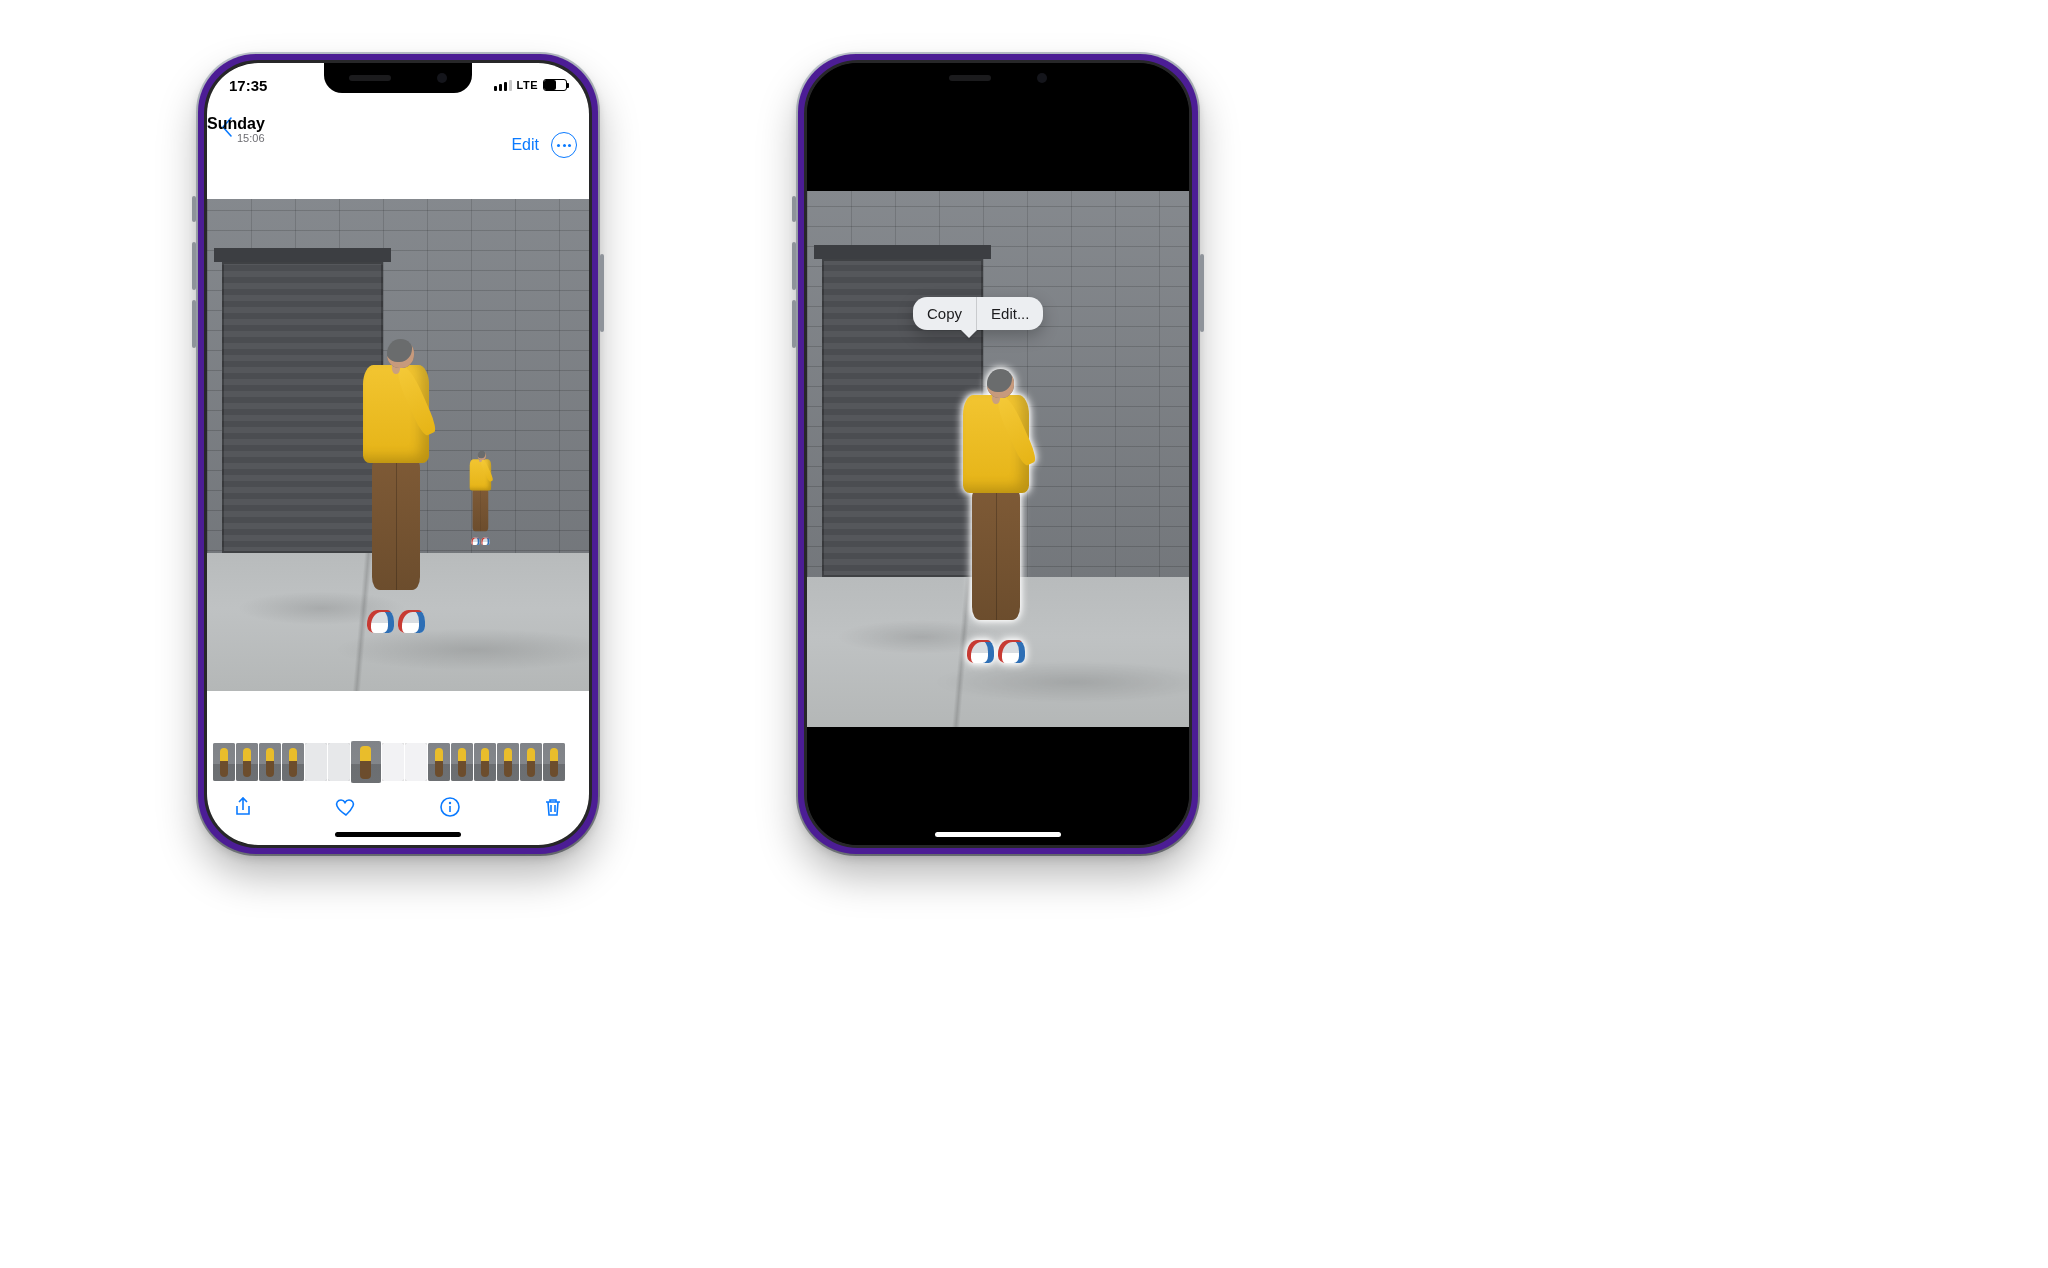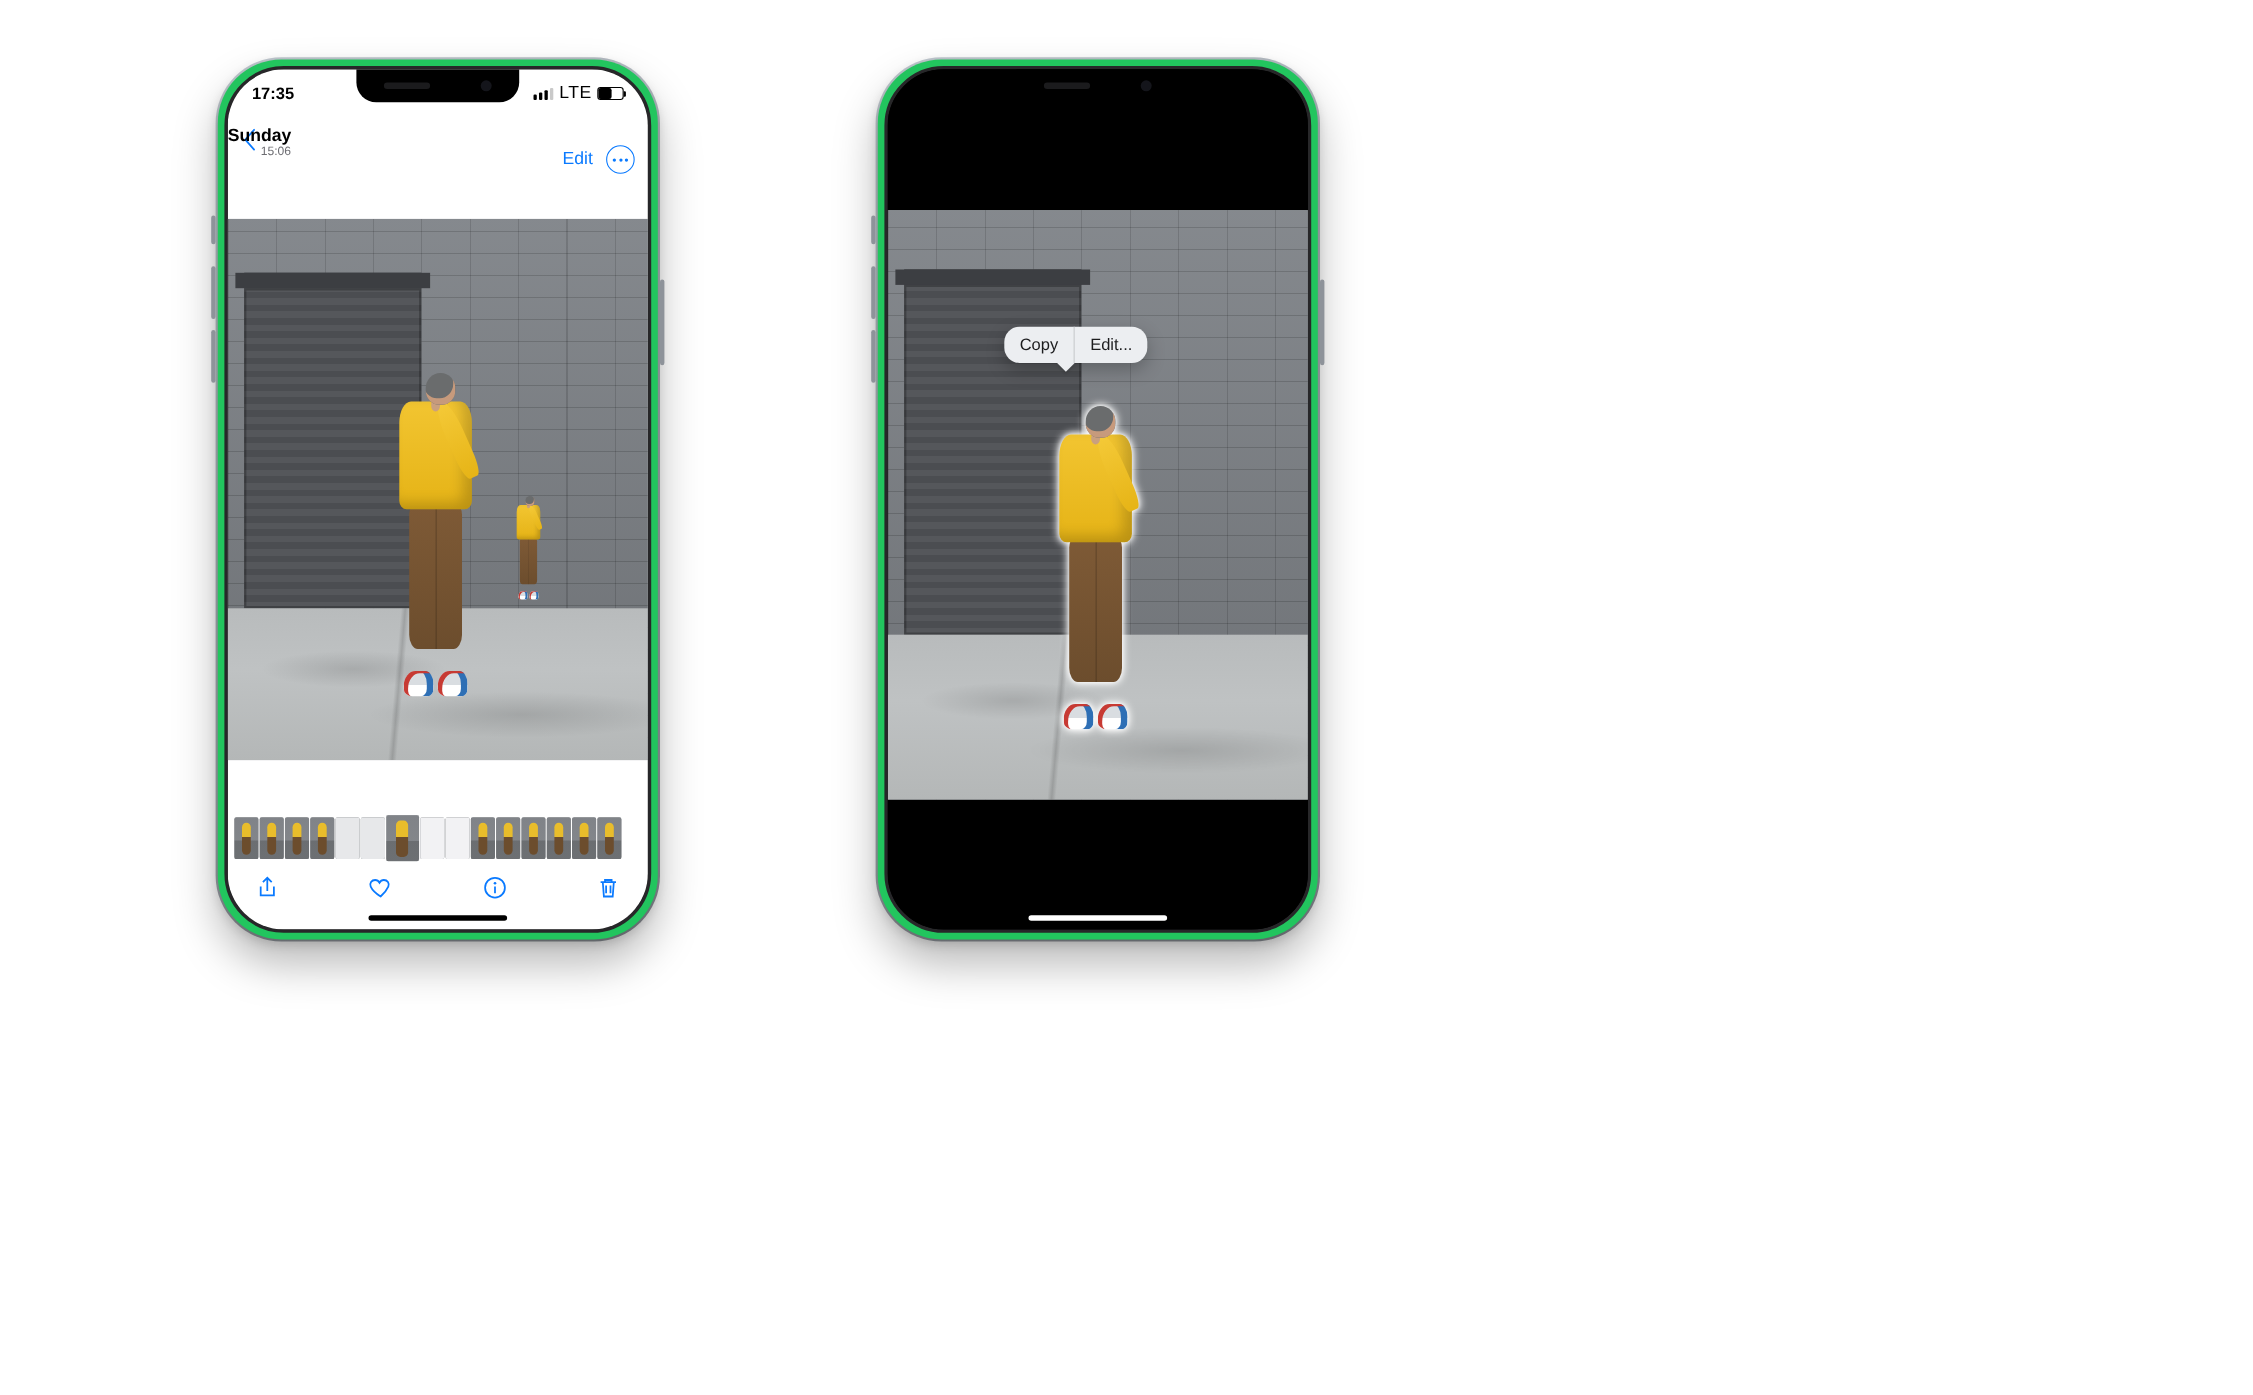--- a/index.html
+++ b/index.html
@@ -4,21 +4,21 @@
 <style>
   * { box-sizing: border-box; margin: 0; padding: 0; font-family: -apple-system, "SF Pro Text", "Helvetica Neue", Arial, sans-serif; }
   body { width: 2048px; height: 1268px; background: #fff; position: relative; }
 
   
   .phone {
     position: absolute;
     width: 400px;
     height: 800px;
     border-radius: 58px;
-    background: #22c55e;
+    background: #4c1d95;
     box-shadow: 0 22px 40px rgba(0,0,0,0.28), 0 4px 10px rgba(0,0,0,0.15);
     padding: 6px;
   }
   .phone::before { 
     content:"";
     position:absolute; inset:-2px; border-radius:60px;
     background: linear-gradient(145deg,#c5cdd4,#8e939a);
     z-index:-1;
   }
   .phone.left  { top: 54px; left: 198px; }
@@ -68,21 +68,21 @@
   }
   .statusbar .time { flex:0 0 auto; }
   .statusbar .spacer { flex:1; }
   .sb-right { display:flex; align-items:center; gap:5px; font-weight:500; }
   .sig { display:flex; align-items:flex-end; gap:2px; }
   .sig i { display:block; width:3px; background:#000; border-radius:1px; }
   .sig i:nth-child(1){height:5px}
   .sig i:nth-child(2){height:7px}
   .sig i:nth-child(3){height:9px}
   .sig i:nth-child(4){height:11px;background:#c9c9c9}
-  .lte { font-size:16px; font-weight:400; letter-spacing:.5px; }
+  .lte { font-size:11px; font-weight:700; letter-spacing:.5px; }
   .batt { width:24px; height:12px; border:1px solid #000; border-radius:3px; position:relative; }
   .batt::after{content:"";position:absolute;right:-3px;top:3px;width:2px;height:5px;background:#000;border-radius:0 1px 1px 0;}
   .batt i{display:block;height:100%;width:55%;background:#000;border-radius:2px;}
 
   
   .navbar {
     height:44px; display:flex; align-items:center; padding:0 12px; position:relative;
   }
   .back-chevron svg{ width:18px;height:24px; }
   .nav-center { position:absolute; left:0; right:0; text-align:left; pointer-events:none;}

